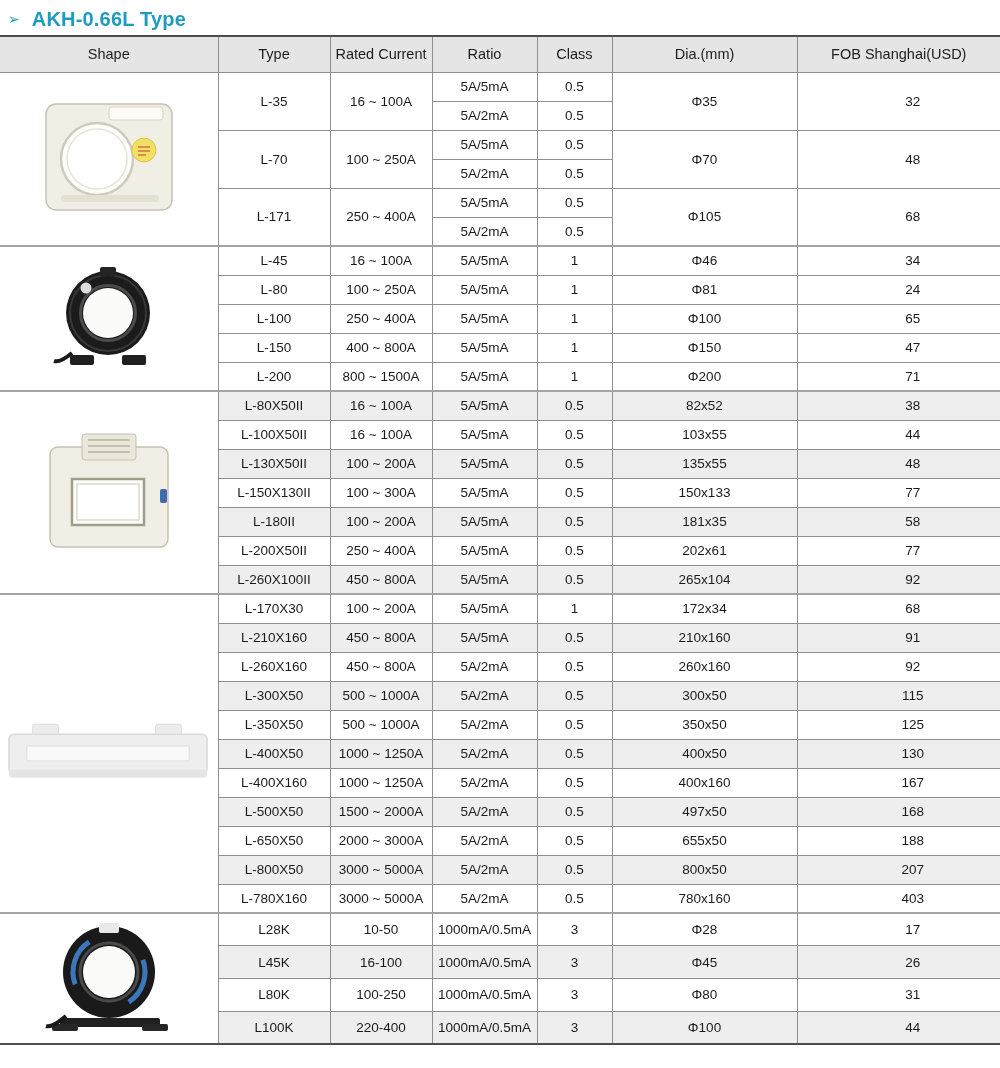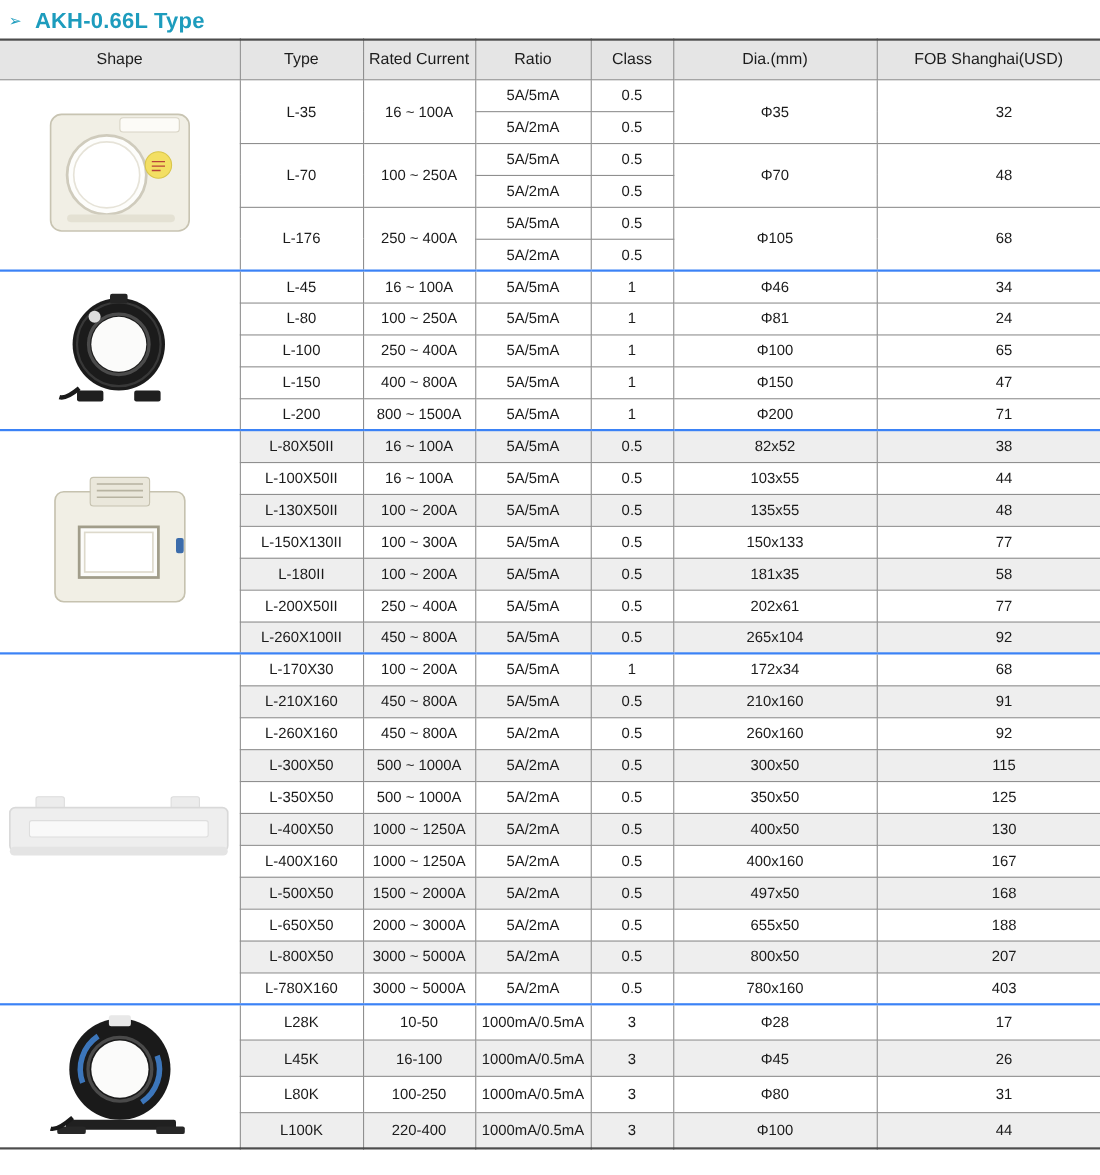--- a/index.html
+++ b/index.html
@@ -24,21 +24,21 @@
   th:first-child { border-left:none; }
   th:last-child  { border-right:none; }
   td {
     border:1px solid #8f8f8f; text-align:center; vertical-align:middle;
     font-size:13.5px; height:29px; padding:0 4px; background:#ffffff;
   }
   tr.tall td { height:20px; }
   tr.striped td { background:#eeeeee; }
   td.shape-cell { border-left:none; background:#ffffff !important; padding:4px 0; }
   td.fob-cell { border-right:none;padding-left:32px; }
-  .section-start td { border-top:2px solid #3b82f6; }
+  .section-start td { border-top:2px solid #a3a3a3; }
 </style>
 </head>
 <body>
 
 <div class="page">
   <div class="title-row">
     <span class="title-arrow">➢</span>
     <span class="title-text">AKH-0.66L Type</span>
   </div>
 
@@ -91,21 +91,21 @@
           <td>5A/5mA</td>
           <td>0.5</td>
           <td rowspan="2">Φ70</td>
           <td rowspan="2" class="fob-cell">48</td>
         </tr>
         <tr>
           <td>5A/2mA</td>
           <td>0.5</td>
         </tr>
         <tr>
-          <td rowspan="2">L-176</td>
+          <td rowspan="2">L-171</td>
           <td rowspan="2">250 ~ 400A</td>
           <td>5A/5mA</td>
           <td>0.5</td>
           <td rowspan="2">Φ105</td>
           <td rowspan="2" class="fob-cell">68</td>
         </tr>
         <tr>
           <td>5A/2mA</td>
           <td>0.5</td>
         </tr>

